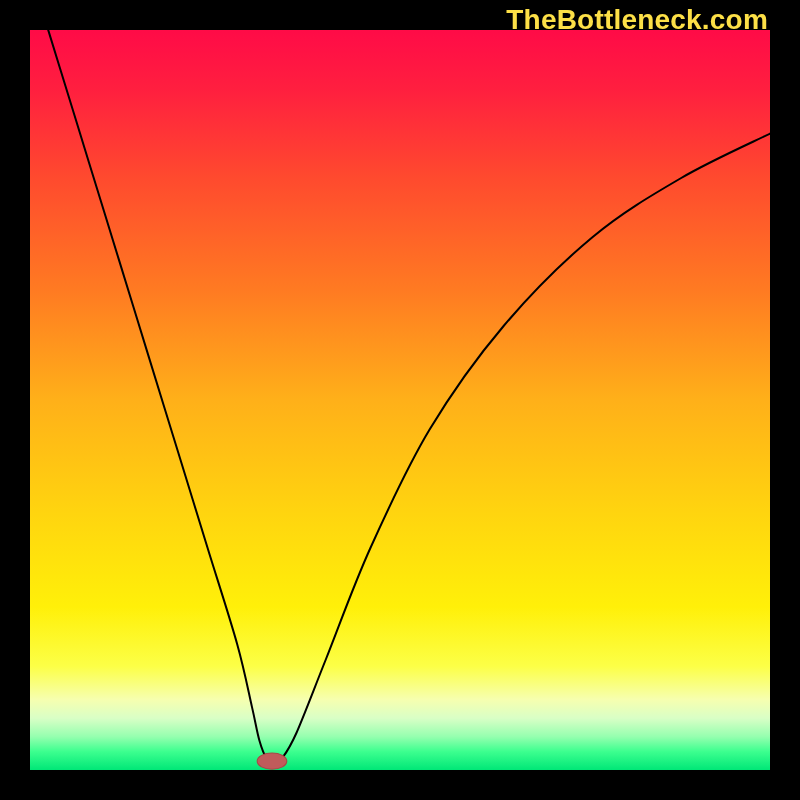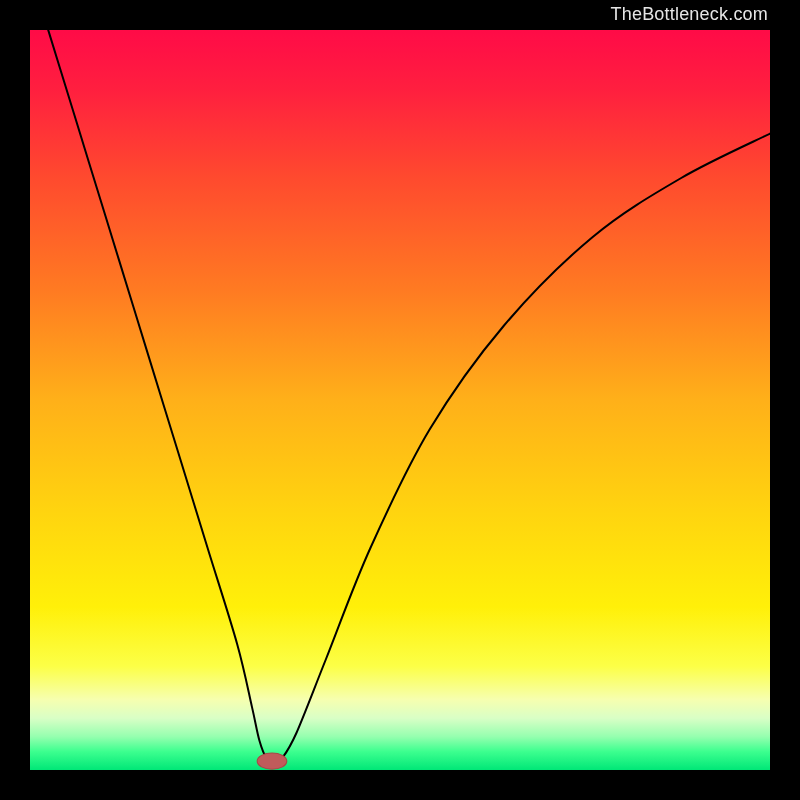--- a/index.html
+++ b/index.html
@@ -21,23 +21,23 @@
     position: absolute;
     left: 30px;
     top: 30px;
     width: 740px;
     height: 740px;
   }
   .watermark {
     position: absolute;
     top: 4px;
     right: 32px;
-    color: #e5e5e5;
-    font-size: 18px;
-    font-weight: 400;
+    color: #fde047;
+    font-size: 28px;
+    font-weight: 700;
     letter-spacing: 0.2px;
     user-select: none;
   }
 </style>
 </head>
 <body>
 
 <div class="frame">
   <div class="watermark">TheBottleneck.com</div>
   <svg class="plot" viewBox="0 0 100 100" preserveAspectRatio="none">

